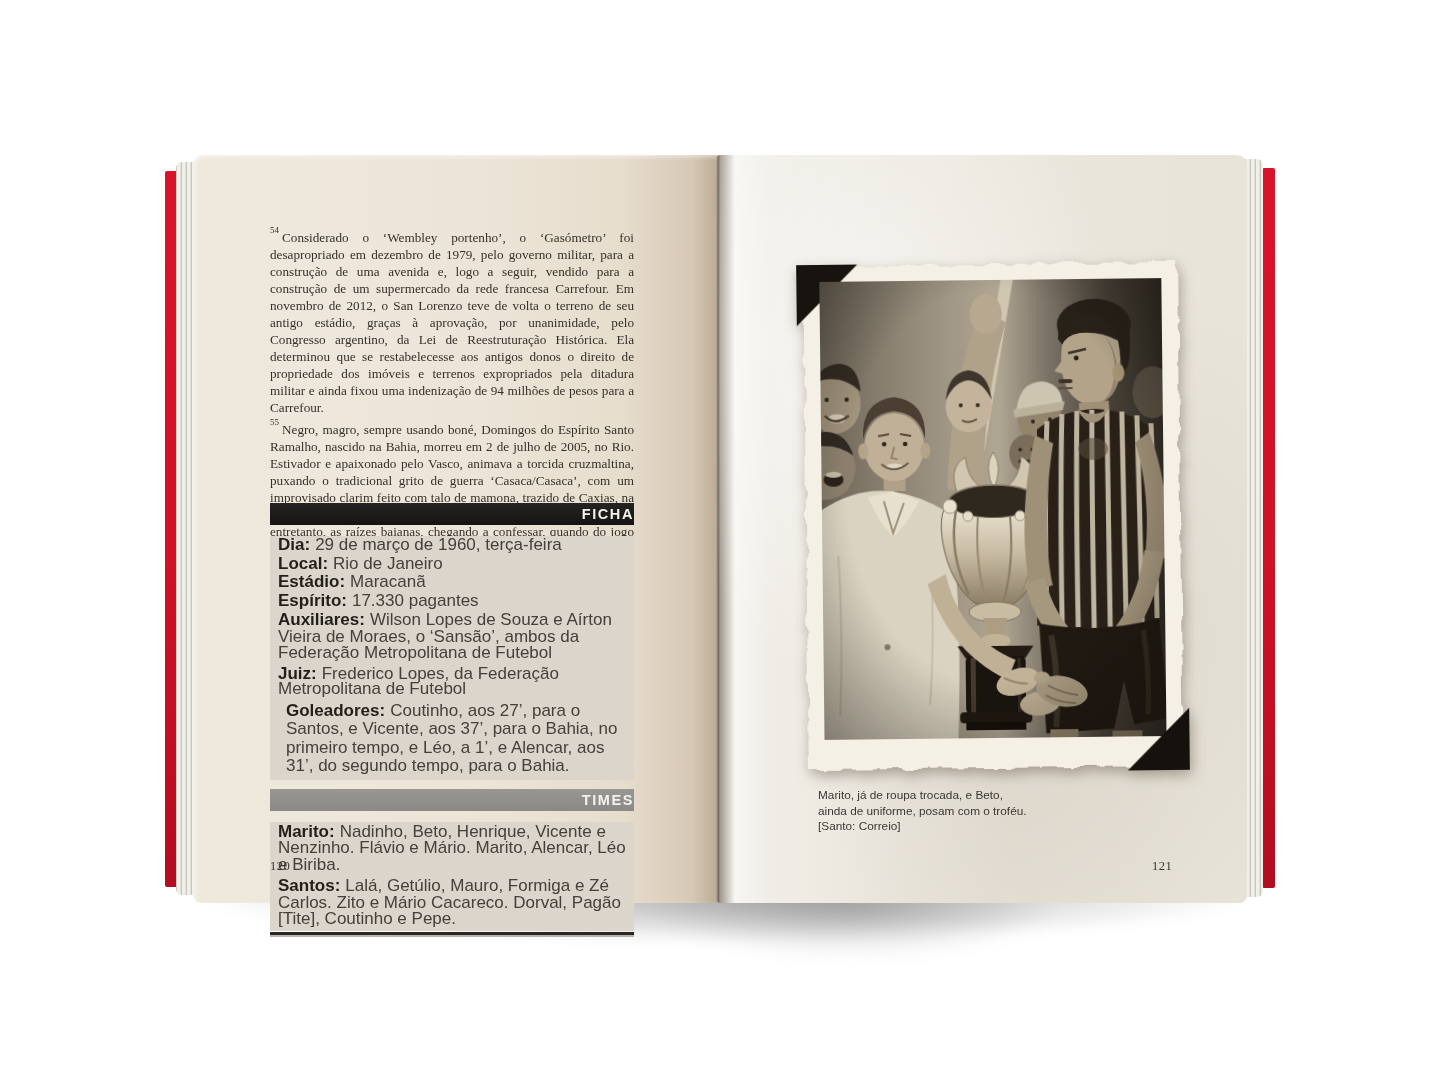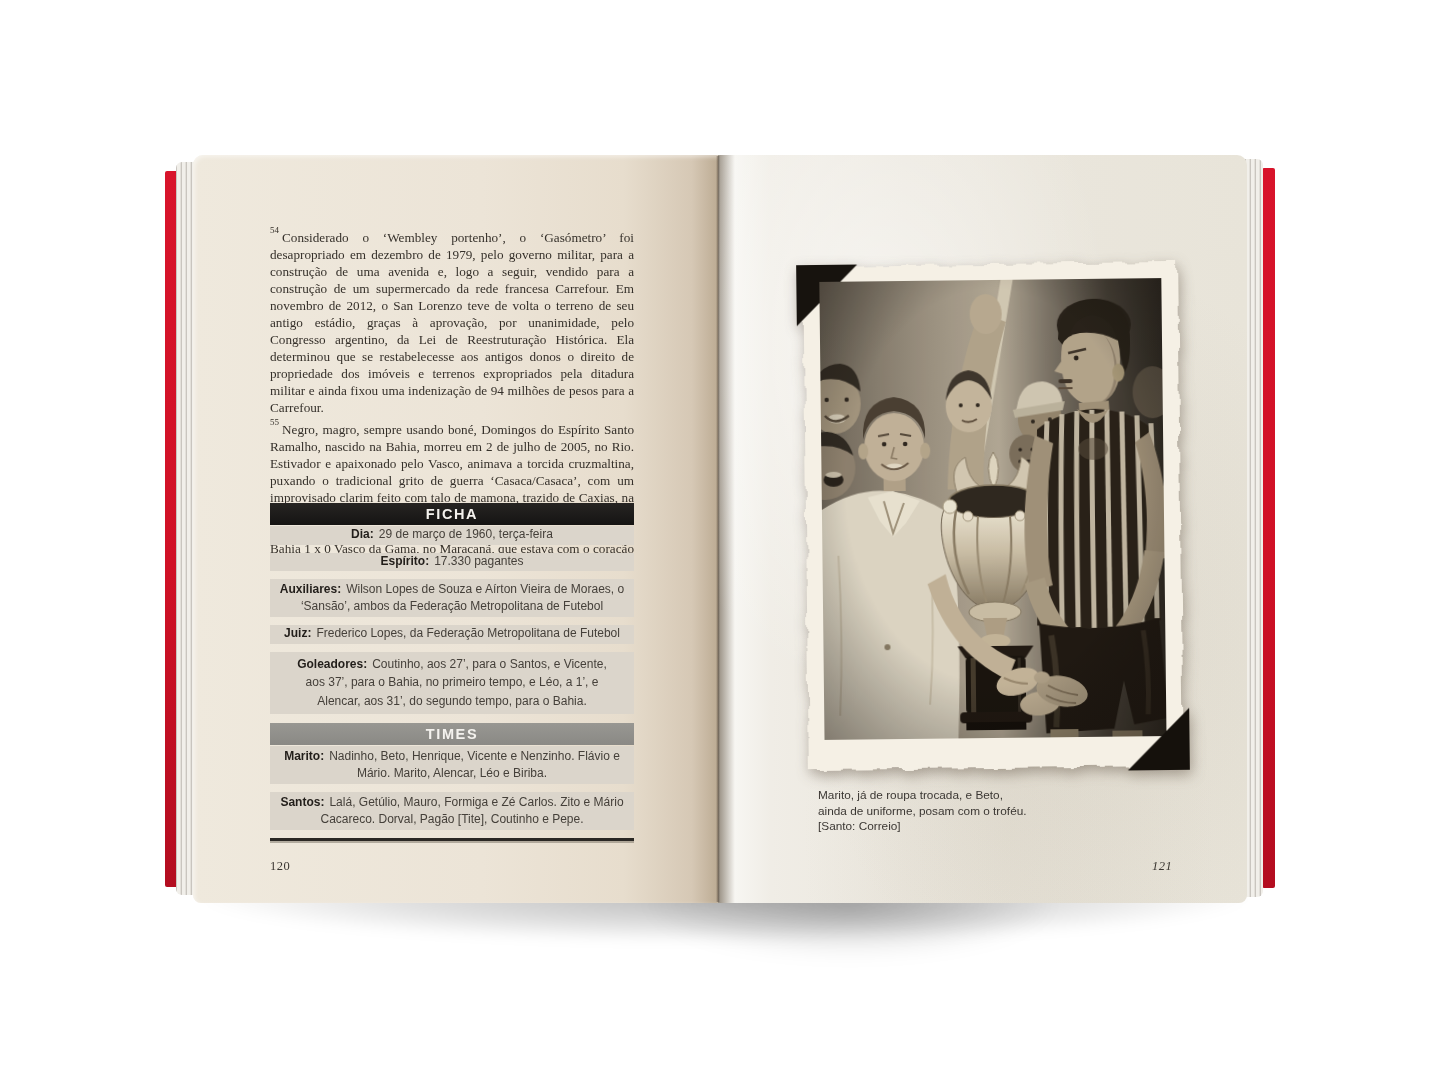--- a/index.html
+++ b/index.html
@@ -37,35 +37,35 @@
   .spine-line{position:absolute;left:716px;top:156px;width:4px;height:746px;
     background:linear-gradient(to right,rgba(60,45,30,0) 0%,rgba(50,38,26,0.45) 50%,rgba(60,45,30,0) 100%);}
 
   
   .fn-block{position:absolute;left:77px;top:74px;width:364px;color:#35302a;}
   .fn-block p{font-family:"Liberation Serif",serif;font-size:13.2px;line-height:17px;
     text-align:justify;margin:0 0 5px 0;}
   .fn-block sup{font-size:9px;line-height:0;position:relative;top:-4px;margin-right:3px;}
 
   .ficha{position:absolute;left:77px;top:348px;width:364px;}
-  .bar{height:22px;line-height:22px;text-align:center;color:#f4f2ee;font-weight:bold;
-    font-size:14.5px;letter-spacing:1.6px;margin-bottom:1px;}
+  .bar{height:22px;line-height:22px;text-align:right;color:#f4f2ee;font-weight:bold;
+    font-size:14.5px;letter-spacing:1.6px;margin-bottom:11px;}
   .bar.black{background:linear-gradient(to bottom,#262422,#151413);}
   .bar.gray{background:linear-gradient(to bottom,#989792,#8a8985);margin-top:9px;}
-  .trow{background:#dbd5cb;padding:1px 8px 2px;margin-bottom:8px;
-    font-size:12px;line-height:15.5px;color:#45403a;text-align:center;}
+  .trow{background:#dbd5cb;padding:1px 8px 2px;margin-bottom:0;
+    font-size:17px;line-height:15.5px;color:#45403a;}
   .trow .lbl{font-weight:bold;color:#221e1a;margin-right:5px;}
   .trow.multi{line-height:16.5px;padding:2px 8px 3px;}
   .trow.loose{line-height:18.5px;padding:3px 16px 4px;}
   .bottom-rule{height:3px;background:#2b2824;margin-top:1px;box-shadow:0 2px 0 rgba(130,122,110,0.55);}
 
   .pagenum{position:absolute;top:704px;font-family:"Liberation Serif",serif;
     font-size:12.5px;color:#3a3631;letter-spacing:0.5px;}
   .pagenum.l{left:77px;}
-  .pagenum.r{left:434px;font-style:italic;}
+  .pagenum.r{left:434px;}
 
   
   .photo-wrap{position:absolute;left:80px;top:99px;width:390px;height:526px;
     transform:rotate(-0.65deg);
     filter:drop-shadow(2px 5px 7px rgba(70,55,40,0.40));}
   .caption{position:absolute;left:100px;top:633px;font-size:11.8px;line-height:15.5px;color:#3b3733;}
 </style>
 </head>
 <body>
 
@@ -83,20 +83,22 @@
 
     <div class="fn-block">
       <p><sup>54</sup><span>Considerado o ‘Wembley portenho’, o ‘Gasómetro’ foi desapropriado em dezembro de 1979, pelo governo militar, para a construção de uma avenida e, logo a seguir, vendido para a construção de um supermercado da rede francesa Carrefour. Em novembro de 2012, o San Lorenzo teve de volta o terreno de seu antigo estádio, graças à aprovação, por unanimidade, pelo Congresso argentino, da Lei de Reestruturação Histórica. Ela determinou que se restabelecesse aos antigos donos o direito de propriedade dos imóveis e terrenos expropriados pela ditadura militar e ainda fixou uma indenização de 94 milhões de pesos para a Carrefour.</span></p>
       <p><sup>55</sup><span>Negro, magro, sempre usando boné, Domingos do Espírito Santo Ramalho, nascido na Bahia, morreu em 2 de julho de 2005, no Rio. Estivador e apaixonado pelo Vasco, animava a torcida cruzmaltina, puxando o tradicional grito de guerra ‘Casaca/Casaca’, com um improvisado clarim feito com talo de mamona, trazido de Caxias, na Baixada Fluminense. Radicado no Rio de Janeiro, não esquecia, entretanto, as raízes baianas, chegando a confessar, quando do jogo Bahia 1 x 0 Vasco da Gama, no Maracanã, que estava com o coração dividido.</span></p>
     </div>
 
     <div class="ficha">
       <div class="bar black">FICHA</div>
 
       <div class="trow"><span class="lbl">Dia:</span><span>29 de março de 1960, terça-feira</span></div>
+      <div class="trow"><span class="lbl">Local:</span><span>Rio de Janeiro</span></div>
+      <div class="trow"><span class="lbl">Estádio:</span><span>Maracanã</span></div>
       <div class="trow"><span class="lbl">Espírito:</span><span>17.330 pagantes</span></div>
       <div class="trow multi"><span class="lbl">Auxiliares:</span><span>Wilson Lopes de Souza e Aírton Vieira de Moraes, o ‘Sansão’, ambos da Federação Metropolitana de Futebol</span></div>
       <div class="trow"><span class="lbl">Juiz:</span><span>Frederico Lopes, da Federação Metropolitana de Futebol</span></div>
       <div class="trow loose"><span class="lbl">Goleadores:</span><span>Coutinho, aos 27’, para o Santos, e Vicente, aos 37’, para o Bahia, no primeiro tempo, e Léo, a 1’, e Alencar, aos 31’, do segundo tempo, para o Bahia.</span></div>
 
       <div class="bar gray">TIMES</div>
 
       <div class="trow multi"><span class="lbl">Marito:</span><span>Nadinho, Beto, Henrique, Vicente e Nenzinho. Flávio e Mário. Marito, Alencar, Léo e Biriba.</span></div>
       <div class="trow multi"><span class="lbl">Santos:</span><span>Lalá, Getúlio, Mauro, Formiga e Zé Carlos. Zito e Mário Cacareco. Dorval, Pagão [Tite], Coutinho e Pepe.</span></div>
 

